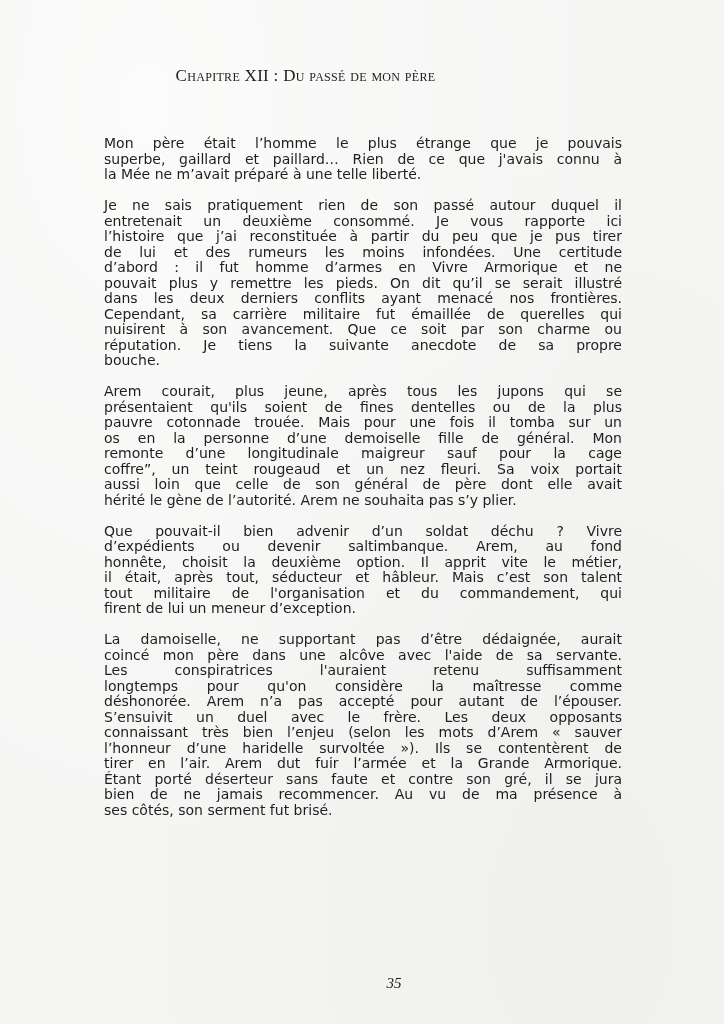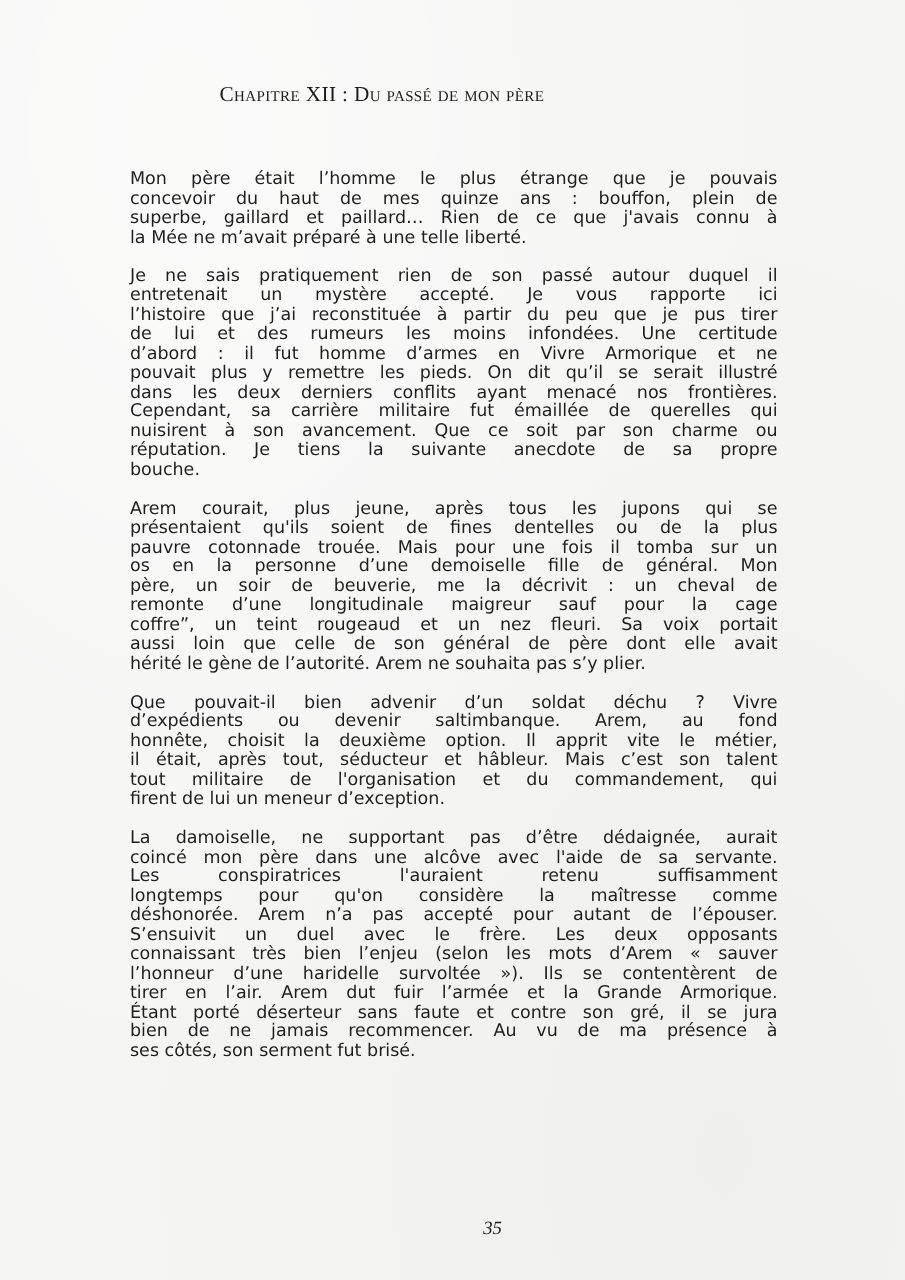--- a/index.html
+++ b/index.html
@@ -75,45 +75,43 @@
 </head>
 <body>
 
 <div class="page">
   <div class="chapter-title">Chapitre XII : Du passé de mon père</div>
 
   <div class="body-text">
 
     <div class="para">
       <span class="line">Mon père était l’homme le plus étrange que je pouvais</span>
-      <span class="line">concevoir du haut de mes quinze ans : bouffon, plein de</span>
       <span class="line">superbe, gaillard et paillard… Rien de ce que j'avais connu à</span>
       <span class="line last">la Mée ne m’avait préparé à une telle liberté.</span>
     </div>
 
     <div class="para">
       <span class="line">Je ne sais pratiquement rien de son passé autour duquel il</span>
-      <span class="line">entretenait un mystère accepté. Je vous rapporte ici</span>
+      <span class="line">entretenait un deuxième consommé. Je vous rapporte ici</span>
       <span class="line">l’histoire que j’ai reconstituée à partir du peu que je pus tirer</span>
       <span class="line">de lui et des rumeurs les moins infondées. Une certitude</span>
       <span class="line">d’abord : il fut homme d’armes en Vivre Armorique et ne</span>
       <span class="line">pouvait plus y remettre les pieds. On dit qu’il se serait illustré</span>
       <span class="line">dans les deux derniers conflits ayant menacé nos frontières.</span>
       <span class="line">Cependant, sa carrière militaire fut émaillée de querelles qui</span>
       <span class="line">nuisirent à son avancement. Que ce soit par son charme ou</span>
       <span class="line">réputation. Je tiens la suivante anecdote de sa propre</span>
       <span class="line last">bouche.</span>
     </div>
 
     <div class="para">
       <span class="line">Arem courait, plus jeune, après tous les jupons qui se</span>
       <span class="line">présentaient qu'ils soient de fines dentelles ou de la plus</span>
       <span class="line">pauvre cotonnade trouée. Mais pour une fois il tomba sur un</span>
       <span class="line">os en la personne d’une demoiselle fille de général. Mon</span>
-      <span class="line">père, un soir de beuverie, me la décrivit : un cheval de</span>
       <span class="line">remonte d’une longitudinale maigreur sauf pour la cage</span>
       <span class="line">coffre”, un teint rougeaud et un nez fleuri. Sa voix portait</span>
       <span class="line">aussi loin que celle de son général de père dont elle avait</span>
       <span class="line last">hérité le gène de l’autorité. Arem ne souhaita pas s’y plier.</span>
     </div>
 
     <div class="para">
       <span class="line">Que pouvait-il bien advenir d’un soldat déchu ? Vivre</span>
       <span class="line">d’expédients ou devenir saltimbanque. Arem, au fond</span>
       <span class="line">honnête, choisit la deuxième option.  Il apprit vite le métier,</span>

